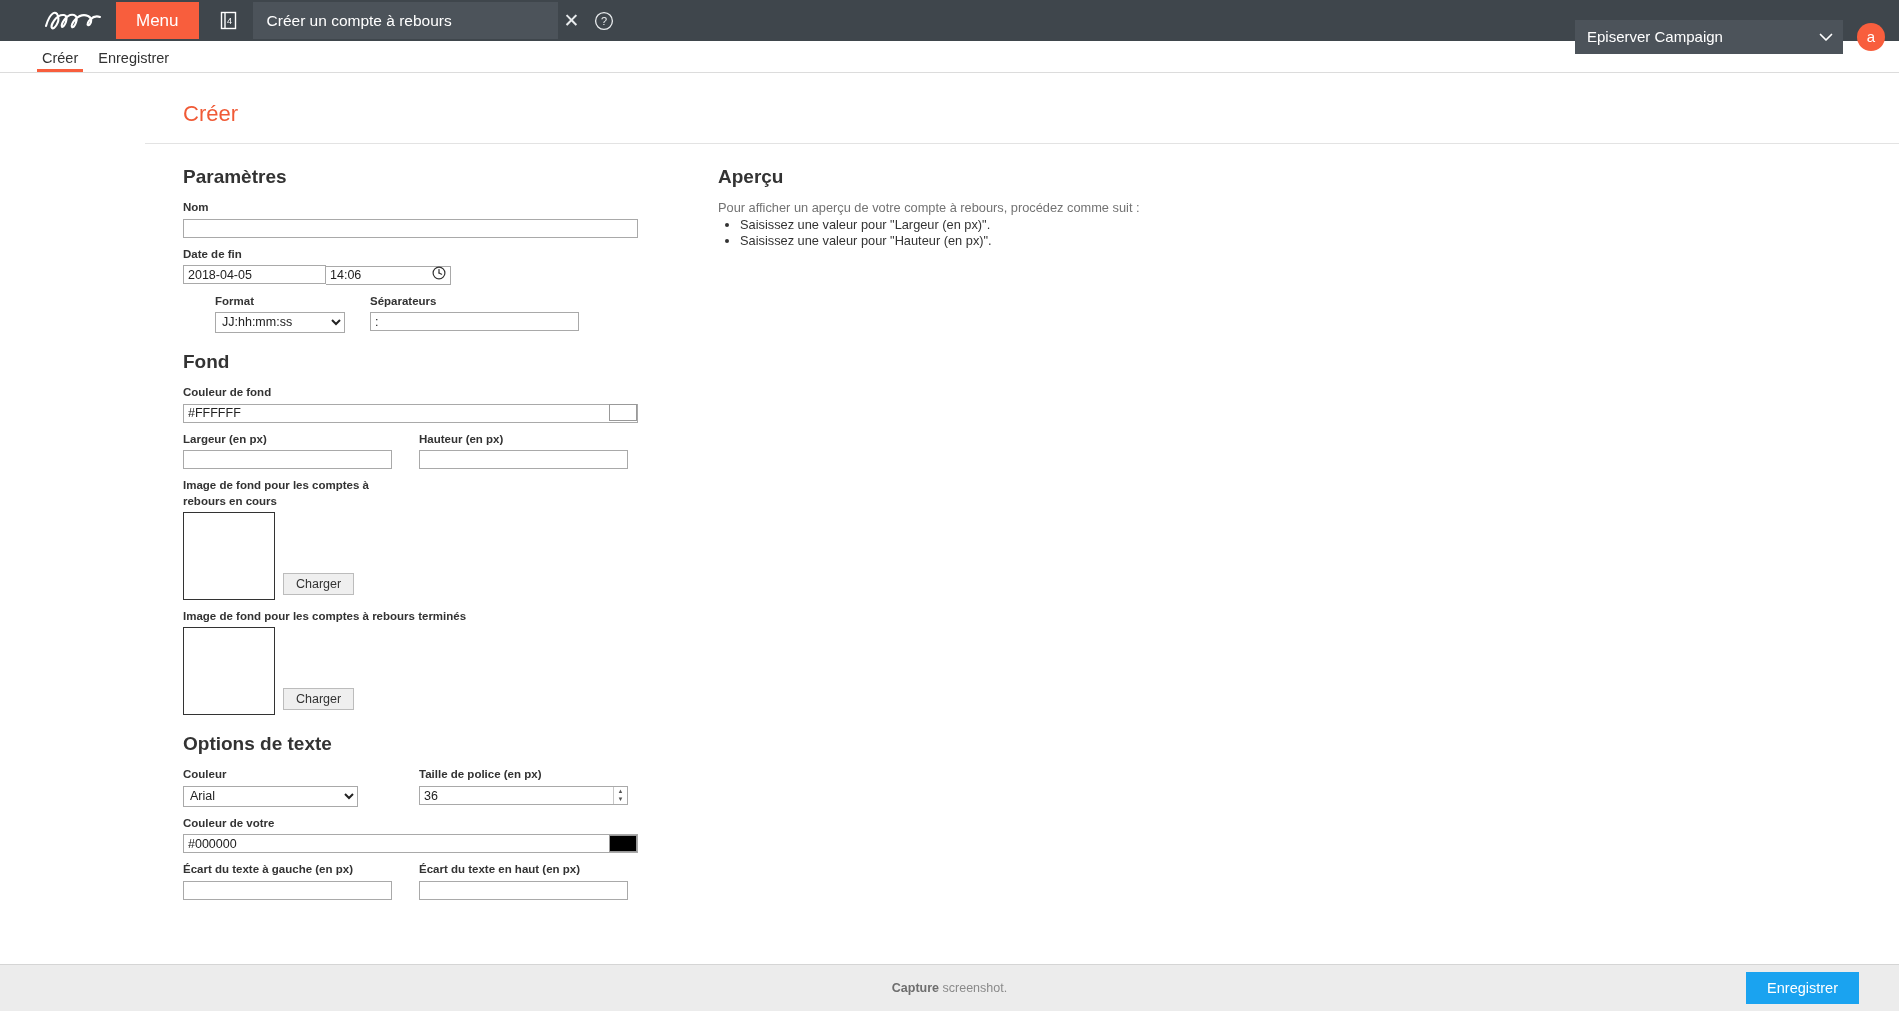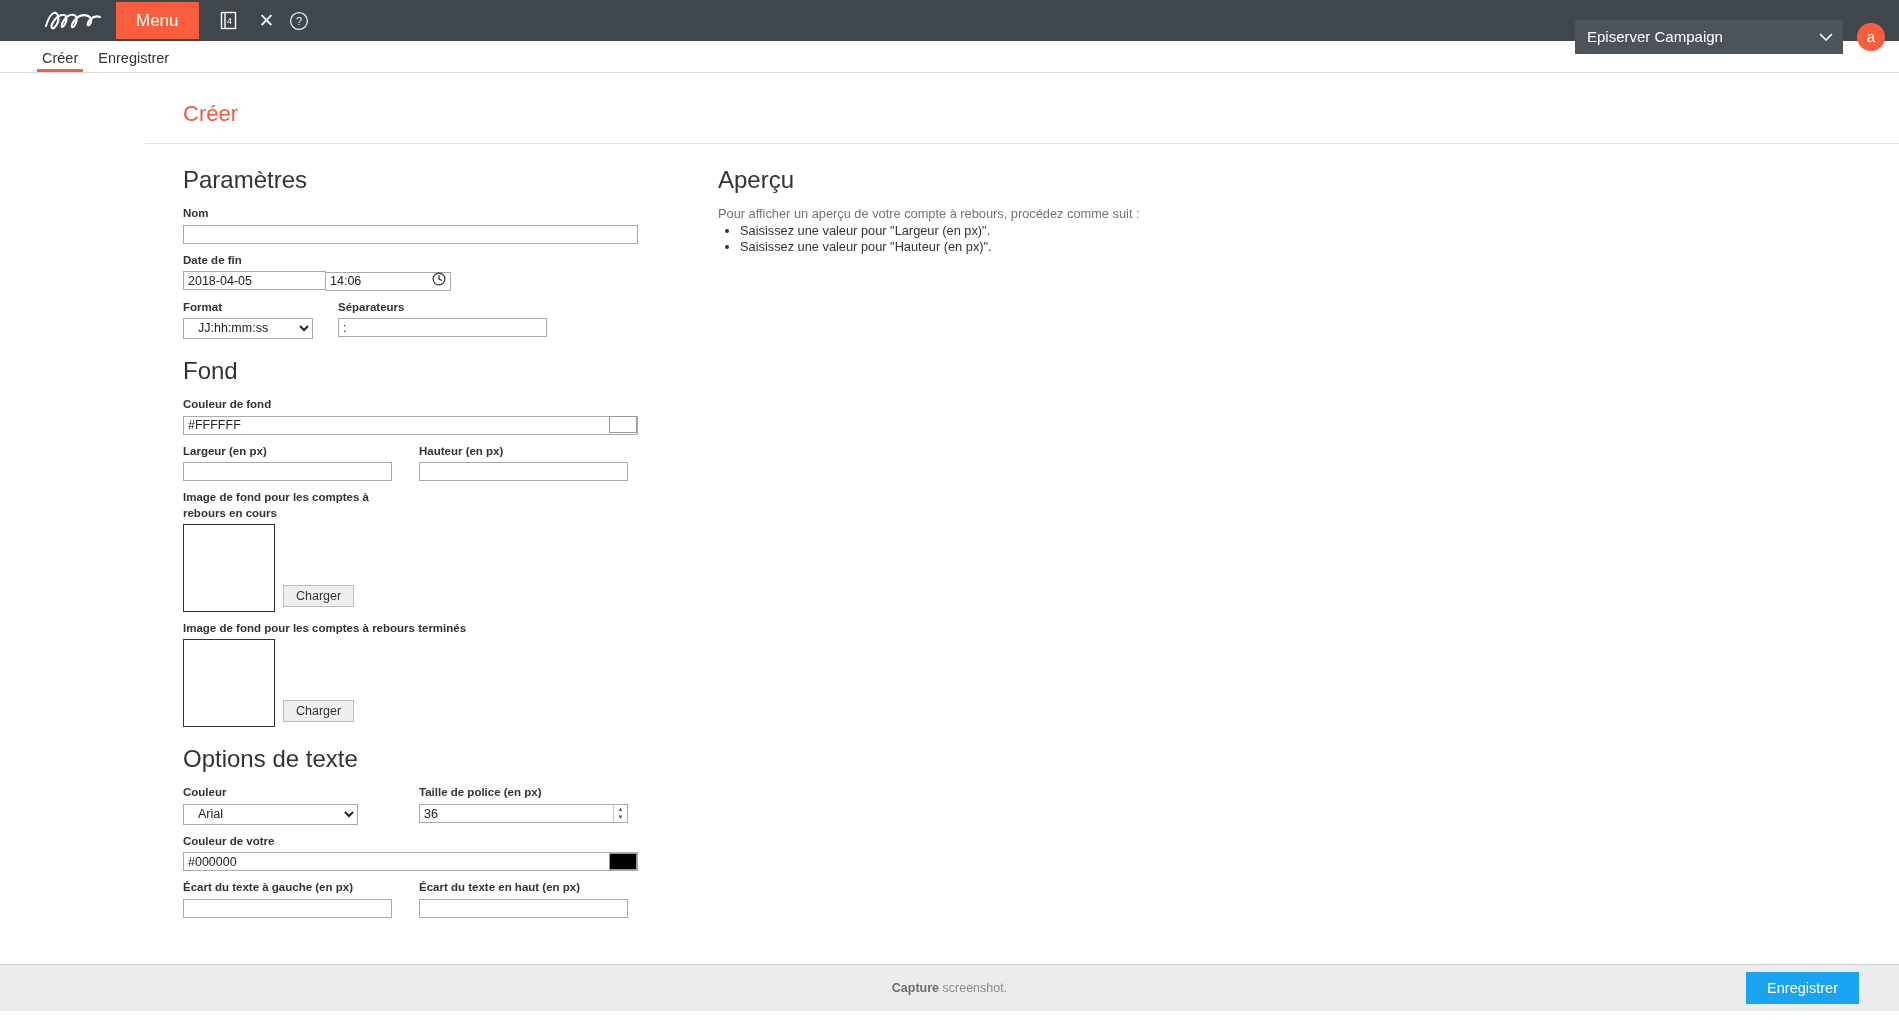--- a/index.html
+++ b/index.html
@@ -135,22 +135,22 @@
   }
   #content {
     display: flex;
     padding-left: 183px;
     padding-top: 22px;
   }
   #left-col { width: 470px; }
   #right-col { margin-left: 65px; width: 620px; }
 
   h2.section {
-    font-size: 24px;
-    font-weight: normal;
+    font-size: 19px;
+    font-weight: bold;
     color: #333333;
     margin: 0 0 12px 0;
   }
   h2.section.spaced { margin-top: 18px; }
 
   .field-label {
     font-size: 11.5px;
     font-weight: bold;
     color: #333333;
     margin-bottom: 3px;
@@ -184,21 +184,21 @@
   }
 
   select.sel {
     height: 21px;
     width: 130px;
     border: 1px solid #a9a9a9;
     background: #ffffff;
     font-size: 12.5px;
     font-family: "Liberation Sans", sans-serif;
     color: #222222;
-    padding: 0 10px;
+    padding: 0 2px;
     outline: none;
   }
   select.sel.font { width: 175px; }
 
   .color-wrap { position: relative; display: inline-block; }
   .color-swatch {
     position: absolute;
     right: 1px; top: 1px;
     width: 28px; height: 17px;
     border: 1px solid #999999;
@@ -306,20 +306,23 @@
   <button id="menu-button">Menu</button>
 
   <div id="stack-icon">
     <svg width="22" height="22" viewBox="0 0 22 22">
       <rect x="4.5" y="2.5" width="14" height="16" fill="none" stroke="#ffffff" stroke-width="1.4"></rect>
       <line x1="8" y1="2.5" x2="8" y2="18.5" stroke="#ffffff" stroke-width="1.4"></line>
       <text x="12.5" y="13.5" font-size="9" fill="#ffffff" text-anchor="middle" font-family="Liberation Sans, sans-serif">4</text>
     </svg>
   </div>
 
+  <div id="title-field">
+    <span id="title-text">Créer un compte à rebours</span>
+  </div>
   <span id="close-icon">✕</span>
   <span id="help-icon">
     <svg width="20" height="20" viewBox="0 0 20 20">
       <circle cx="10" cy="10" r="8.4" fill="none" stroke="#e9ecee" stroke-width="1.3"></circle>
       <text x="10" y="14.2" font-size="11" fill="#e9ecee" text-anchor="middle" font-family="Liberation Sans, sans-serif">?</text>
     </svg>
   </span>
 
   <div id="account-area">
     <div id="account-select">
@@ -365,21 +368,21 @@
                 <circle cx="7" cy="7" r="5.9" fill="none" stroke="#333333" stroke-width="1.2"></circle>
                 <line x1="7" y1="7" x2="7" y2="3.6" stroke="#333333" stroke-width="1.2" stroke-linecap="round"></line>
                 <line x1="7" y1="7" x2="9.6" y2="8.2" stroke="#333333" stroke-width="1.2" stroke-linecap="round"></line>
               </svg>
             </span>
           </span>
         </div>
       </div>
 
       <div class="row fg">
-        <div style="width:155px;">
+        <div style="width:155px;margin-left:32px;">
           <div class="field-label">Format</div>
           <select class="sel">
             <option>JJ:hh:mm:ss</option>
           </select>
         </div>
         <div>
           <div class="field-label">Séparateurs</div>
           <input class="txt sep" type="text" value=":" style="">
         </div>
       </div>

